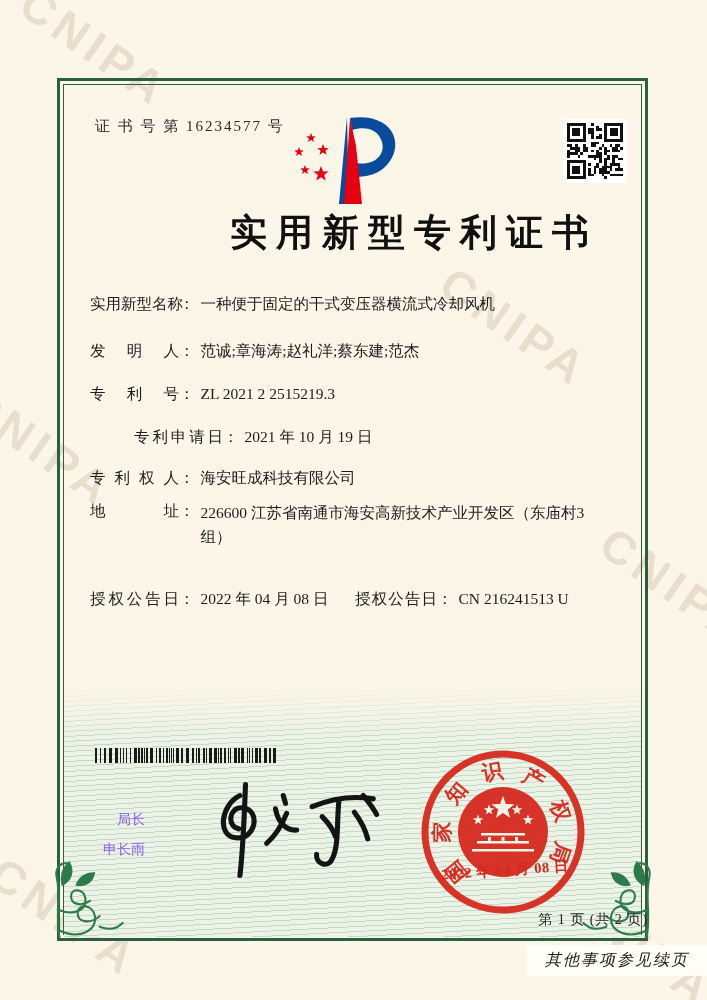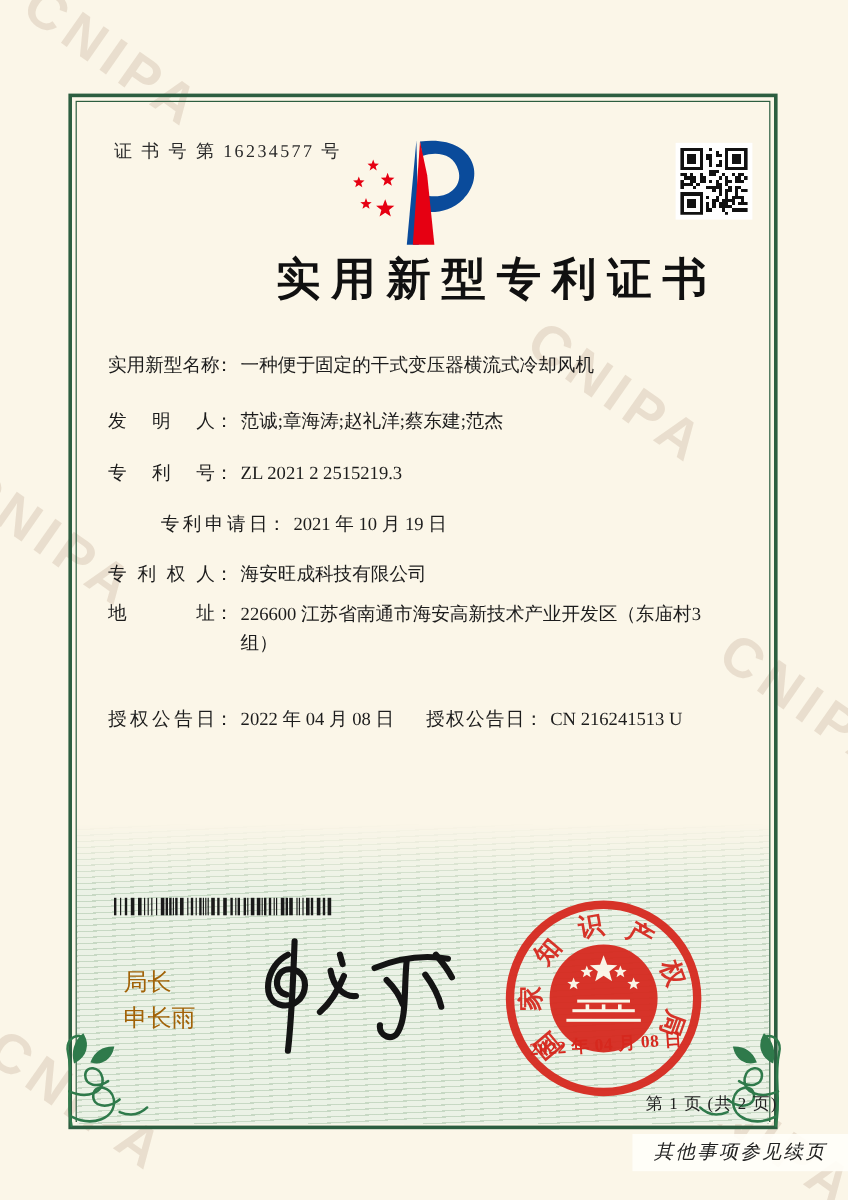--- a/index.html
+++ b/index.html
@@ -41,21 +41,21 @@
   .r-name{top:294px;}.r-inv{top:341px;}.r-pat{top:384px;}
   .r-fil{top:427px;margin-left:44px;}.r-own{top:468px;}.r-addr{top:501px;}.r-grant{top:553px;margin-top:36px;}
   .r-addr .val{display:inline-block;white-space:pre-line;width:470px;line-height:24px;vertical-align:top;}
   .grant2{position:absolute;left:265px;top:0;white-space:nowrap;}
   .grant2 .lbl2{display:inline-block;width:82px;text-align:justify;text-align-last:justify;vertical-align:top;}
   
   .bodytext{left:88px;top:585px;width:538px;font-size:16px;font-style:italic;line-height:28px;color:#222;}
   .bodytext p{margin:0;text-indent:2em;}
   
   .barcode{left:95px;top:748px;width:186px;height:15px;}
-  .chief{left:103px;top:804px;font-family:"Liberation Sans","DejaVu Sans",sans-serif;font-size:20px;color:#a16207;line-height:30px;}
+  .chief{left:103px;top:804px;font-family:"Liberation Sans","DejaVu Sans",sans-serif;font-size:14px;color:#8b5cf6;line-height:30px;text-align:right;}
   .signature{left:203px;top:780px;width:185px;height:100px;}
   .seal{left:417px;top:746px;width:172px;height:172px;opacity:0.94;}
   .sealdate{
     left:426px;top:861px;width:158px;text-align:center;color:#d6281e;
     font-size:14.5px;font-weight:700;letter-spacing:0.5px;transform:rotate(-4deg);
   }
   .pageinfo{left:57px;top:911px;width:591px;text-align:right;font-size:14px;letter-spacing:1px;color:#222;}
   .footer{left:0;top:945px;width:707px;text-align:right;}
   .footer span{
     display:inline-block;background:rgba(255,254,249,0.92);padding:5px 18px;

